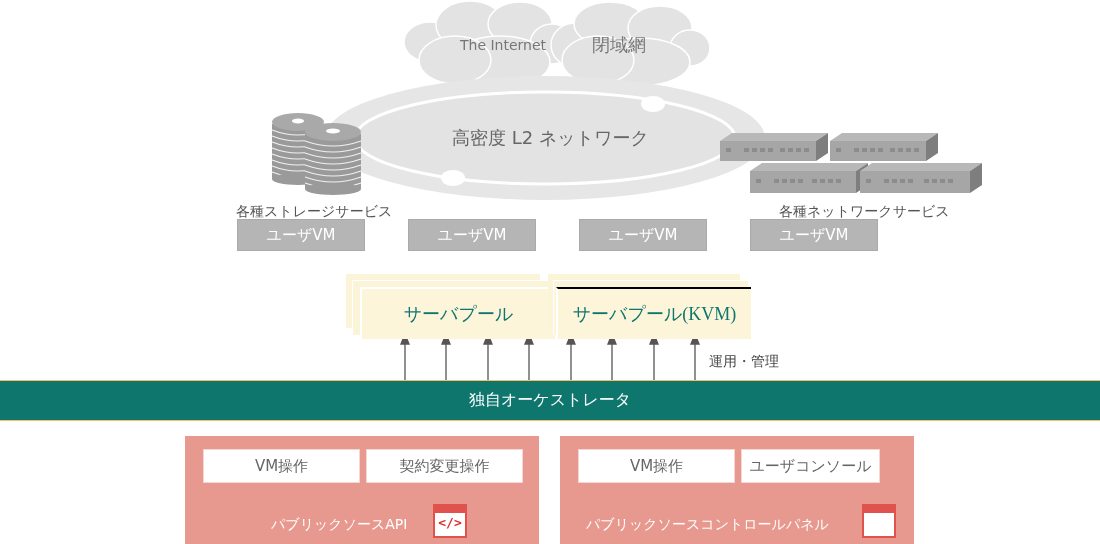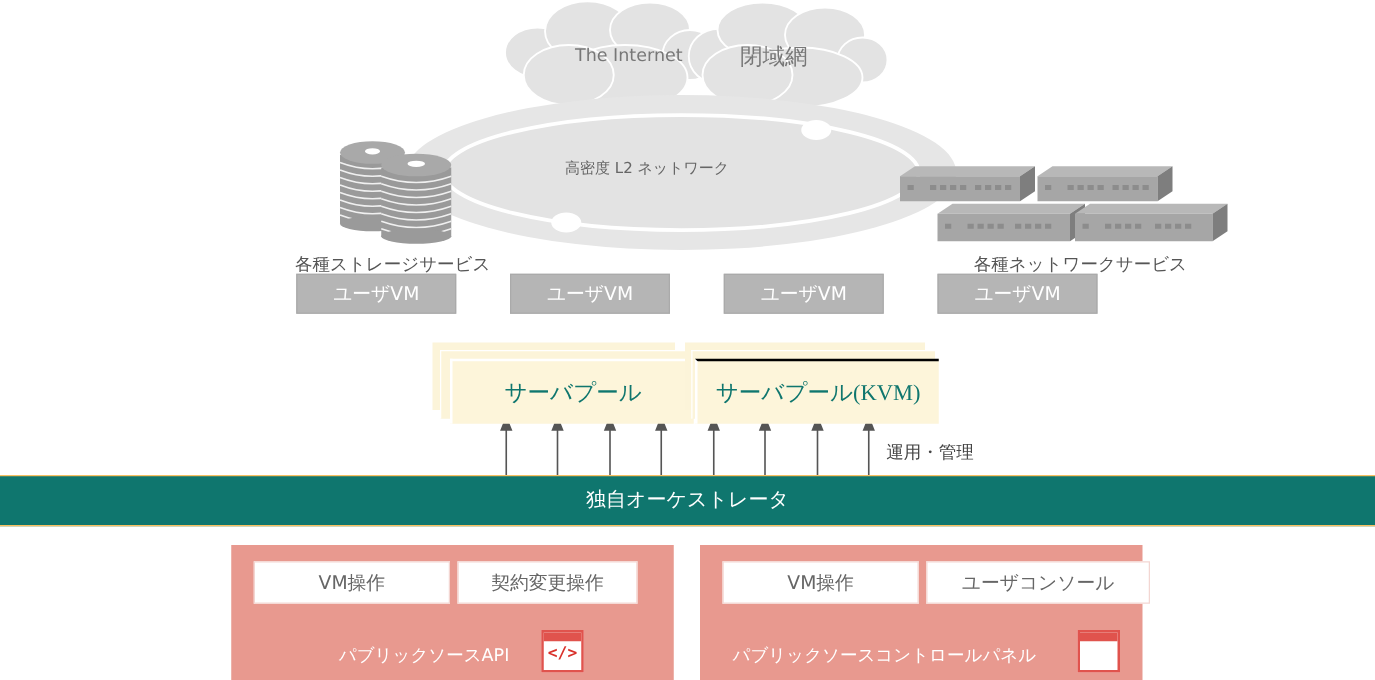--- a/index.html
+++ b/index.html
@@ -166,21 +166,21 @@
       <polygon points="608,344 612,334 616,344"></polygon>
     <line x1="654" y1="380" x2="654" y2="342"></line>
       <polygon points="650,344 654,334 658,344"></polygon>
     <line x1="695" y1="380" x2="695" y2="342"></line>
       <polygon points="691,344 695,334 699,344"></polygon>
   </g>
 </svg>
 
 <div class="lbl" style="left:436px;top:37px;font-size:14px;color:#777;margin-left:24px;">The Internet</div>
 <div class="lbl" style="left:592px;top:33px;font-size:18px;color:#777;">閉域網</div>
-<div class="lbl" style="left:452px;top:126px;font-size:12px;color:#666;">高密度 L2 ネットワーク</div>
+<div class="lbl" style="left:452px;top:126px;font-size:18px;color:#666;">高密度 L2 ネットワーク</div>
 <div class="lbl" style="left:236px;top:203px;font-size:14px;color:#555;">各種ストレージサービス</div>
 <div class="lbl" style="left:779px;top:203px;font-size:14px;color:#555;">各種ネットワークサービス</div>
 
 <div class="vm" style="left:237px;">ユーザVM</div>
 <div class="vm" style="left:408px;">ユーザVM</div>
 <div class="vm" style="left:579px;">ユーザVM</div>
 <div class="vm" style="left:750px;">ユーザVM</div>
 
 <div class="pool-back" style="left:346px;top:274px;width:194px;height:54px;"></div>
 <div class="pool-back" style="left:352px;top:280px;width:196px;height:54px;border-top:1px solid #fff;border-left:1px solid #fff;"></div>
@@ -189,28 +189,28 @@
 <div class="pool-back" style="left:548px;top:274px;width:192px;height:54px;"></div>
 <div class="pool-back" style="left:553px;top:280px;width:194px;height:54px;border-top:1px solid #fff;border-left:1px solid #fff;"></div>
 <div class="pool" style="left:556px;top:287px;width:193px;height:50px;border-top:2px solid #000000;border-left:2px solid #fff;font-family:Liberation Serif, serif;">サーバプール(KVM)</div>
 
 <div class="lbl" style="left:709px;top:353px;font-size:14px;color:#444;">運用・管理</div>
 
 <div class="band">独自オーケストレータ</div>
 
 <div class="panel" style="left:185px;width:354px;">
   <div class="op" style="left:18px;width:157px;">VM操作</div>
-  <div class="op" style="left:181px;width:144px;">契約変更操作</div>
+  <div class="op" style="left:181px;width:157px;">契約変更操作</div>
   <div class="panel-title" style="left:86px;top:80px;">パブリックソースAPI</div>
   <div class="winicon" style="left:248px;top:68px;">
     <div class="bar"></div>
     <div class="code">&lt;/&gt;</div>
   </div>
 </div>
 
 <div class="panel" style="left:560px;width:354px;">
   <div class="op" style="left:18px;width:157px;">VM操作</div>
-  <div class="op" style="left:181px;width:179px;">ユーザコンソール</div>
+  <div class="op" style="left:181px;width:139px;">ユーザコンソール</div>
   <div class="panel-title" style="left:26px;top:80px;">パブリックソースコントロールパネル</div>
   <div class="winicon" style="left:302px;top:68px;">
     <div class="bar"></div>
   </div>
 </div>
 
 </body></html>

